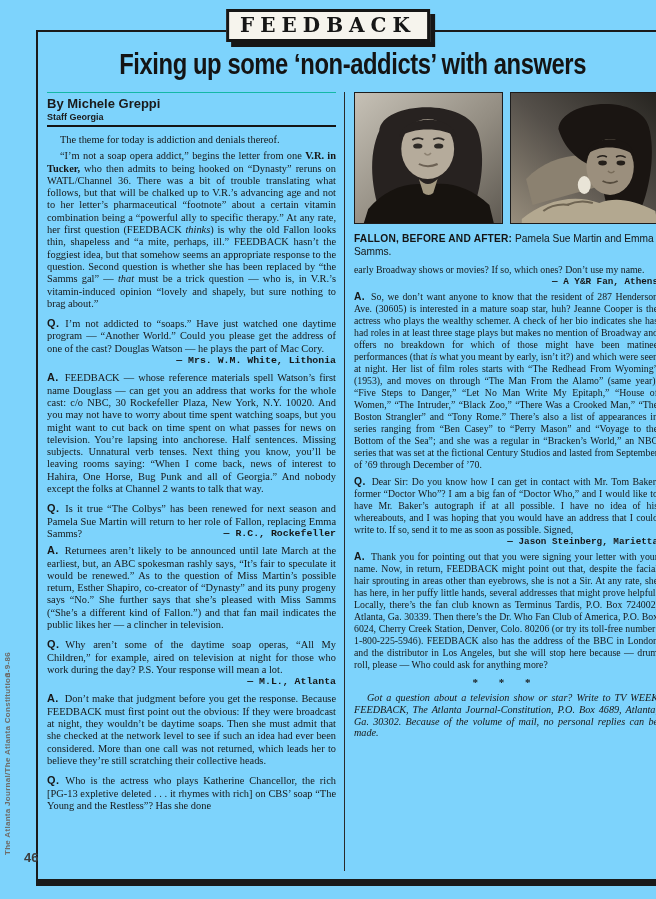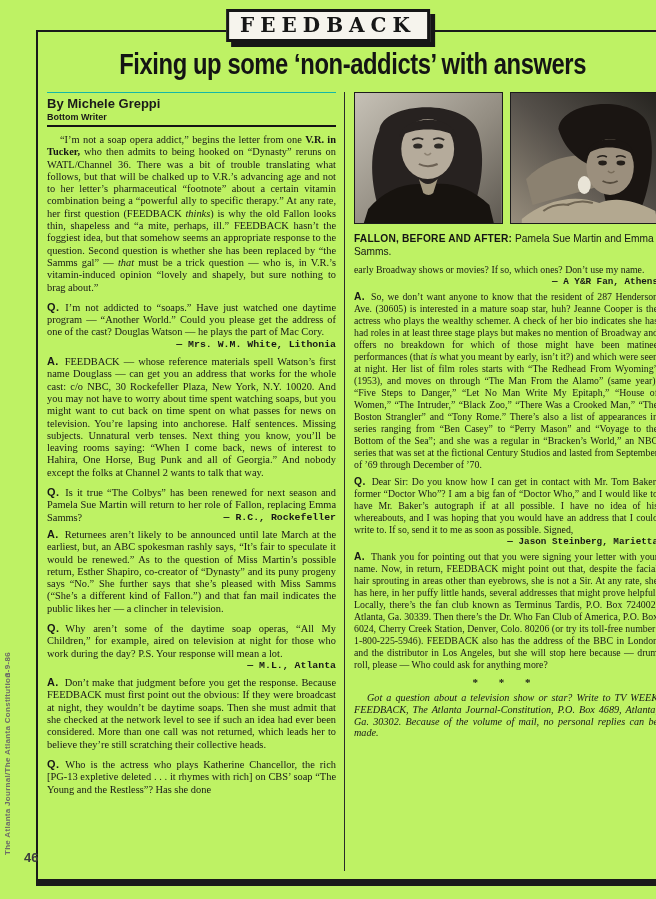--- a/index.html
+++ b/index.html
@@ -1,19 +1,19 @@
 <!DOCTYPE html>
 <html><head>
 <meta charset="utf-8">
 <style>
   html,body { margin:0; padding:0; }
   body { background:#d8d5cf; font-family:"Liberation Serif", serif; }
   .page {
     position:relative; width:656px; height:899px; margin:0 auto;
-    background:#bef264; color:#1a1a1a; overflow:hidden;
+    background:#7dd3fc; color:#1a1a1a; overflow:hidden;
   }
   
   .feedback-tab {
     position:absolute; top:9px; left:50%; transform:translateX(-50%);
     z-index:3; background:#f6f4ed;
     border:3px solid #161616; box-shadow:5px 5px 0 #161616;
     padding:1px 11px 2px;
   }
   .feedback-tab .tab-text {
     font-family:"DejaVu Serif", serif; font-weight:bold;
@@ -109,23 +109,24 @@
 
   <div class="main-box">
 
     <h1 class="headline"><span class="headline-text">Fixing up some ‘non-addicts’ with answers</span></h1>
 
     <div class="columns">
 
       <div class="col-left">
         <div class="byline-block">
           <div class="byline-author">By Michele Greppi</div>
-          <div class="byline-role">Bottom Writer</div>
+          <div class="byline-role">Staff Georgia</div>
         </div>
         <div class="col-body">
+            <p class="para body indent"><span>The theme for today is addiction and denials thereof.</span></p>
             <p class="para body indent"><span>“I’m not a soap opera addict,” begins the letter from one </span><span class="seg-bold">V.R. in Tucker,</span><span> who then admits to being hooked on “Dynasty” reruns on WATL/Channel 36. There was a bit of trouble translating what follows, but that will be chalked up to V.R.’s advancing age and not to her letter’s pharmaceutical “footnote” about a certain vitamin combination being a “powerful ally to specific therapy.” At any rate, her first question (FEEDBACK </span><span class="seg-italic">thinks</span><span>) is why the old Fallon looks thin, shapeless and “a mite, perhaps, ill.” FEEDBACK hasn’t the foggiest idea, but that somehow seems an appropriate response to the question. Second question is whether she has been replaced by “the Samms gal” — </span><span class="seg-italic">that</span><span> must be a trick question — who is, in V.R.’s vitamin-induced opinion “lovely and shapely, but sure nothing to brag about.”</span></p>
             <p class="para question"><span class="qa-lead">Q.</span><span>I’m not addicted to “soaps.” Have just watched one daytime program — “Another World.” Could you please get the address of one of the cast? Douglas Watson — he plays the part of Mac Cory.</span><span class="attribution">— Mrs. W.M. White, Lithonia</span></p>
             <p class="para answer"><span class="qa-lead">A.</span><span>FEEDBACK — whose reference materials spell Watson’s first name Douglass — can get you an address that works for the whole cast: c/o NBC, 30 Rockefeller Plaza, New York, N.Y. 10020. And you may not have to worry about time spent watching soaps, but you might want to cut back on time spent on what passes for news on television. You’re lapsing into anchorese. Half sentences. Missing subjects. Unnatural verb tenses. Next thing you know, you’ll be leaving rooms saying: “When I come back, news of interest to Hahira, One Horse, Bug Punk and all of Georgia.” And nobody except the folks at Channel 2 wants to talk that way.</span></p>
             <p class="para question"><span class="qa-lead">Q.</span><span>Is it true “The Colbys” has been renewed for next season and Pamela Sue Martin will return to her role of Fallon, replacing Emma Samms?</span><span class="attribution">— R.C., Rockefeller</span></p>
             <p class="para answer"><span class="qa-lead">A.</span><span>Returnees aren’t likely to be announced until late March at the earliest, but, an ABC spokesman rashly says, “It’s fair to speculate it would be renewed.” As to the question of Miss Martin’s possible return, Esther Shapiro, co-creator of “Dynasty” and its puny progeny says “No.” She further says that she’s pleased with Miss Samms (“She’s a different kind of Fallon.”) and that fan mail indicates the public likes her — a clincher in television.</span></p>
             <p class="para question"><span class="qa-lead">Q.</span><span>Why aren’t some of the daytime soap operas, “All My Children,” for example, aired on television at night for those who work during the day? P.S. Your response will mean a lot.</span><span class="attribution">— M.L., Atlanta</span></p>
             <p class="para answer"><span class="qa-lead">A.</span><span>Don’t make that judgment before you get the response. Because FEEDBACK must first point out the obvious: If they were broadcast at night, they wouldn’t be daytime soaps. Then she must admit that she checked at the network level to see if such an idea had ever been considered. More than one call was not returned, which leads her to believe they’re still scratching their collective heads.</span></p>
             <p class="para question"><span class="qa-lead">Q.</span><span>Who is the actress who plays Katherine Chancellor, the rich [PG-13 expletive deleted . . . it rhymes with rich] on CBS’ soap “The Young and the Restless”? Has she done</span></p>
           </div>
       </div>

